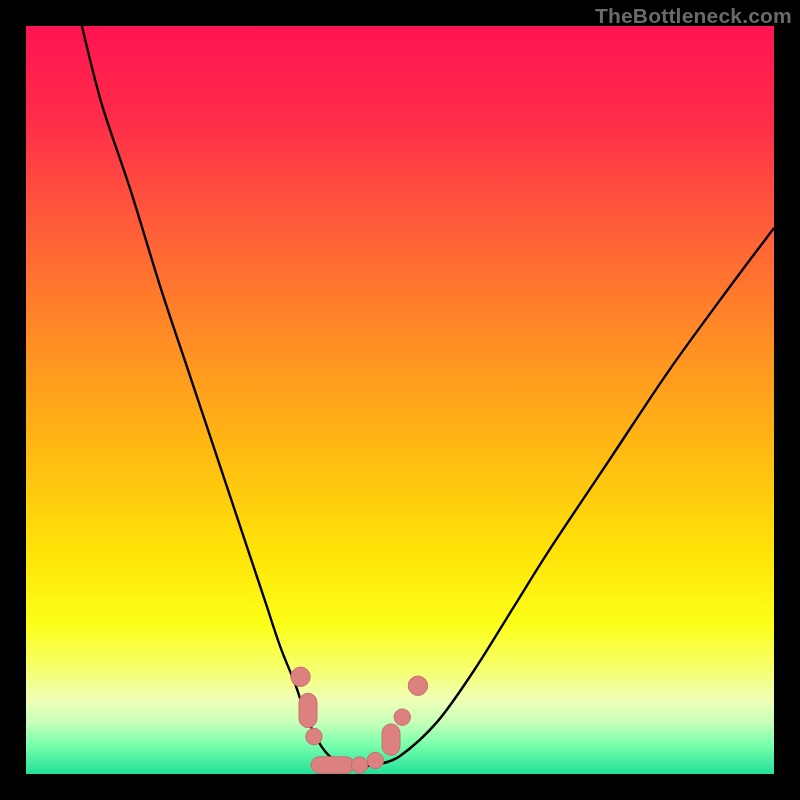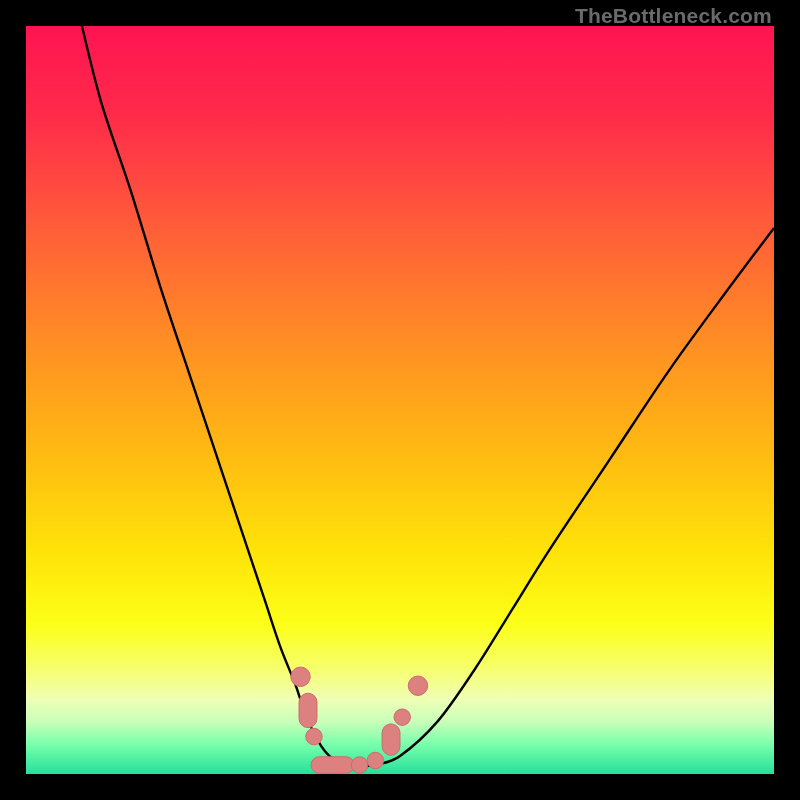--- a/index.html
+++ b/index.html
@@ -18,21 +18,21 @@
     height: 748px;
     overflow: hidden;
   }
   .gradient {
     position: absolute;
     left: 0; top: 0; width: 100%; height: 100%;
   }
   .watermark {
     position: absolute;
     top: 4px;
-    right: 28px;
+    right: 8px;
     font-family: Arial, Helvetica, sans-serif;
     font-size: 21px;
     font-weight: 600;
     color: #6a6a6a;
     letter-spacing: 0.2px;
   }
   svg.curve {
     position: absolute;
     left: 0; top: 0;
     width: 100%; height: 100%;

